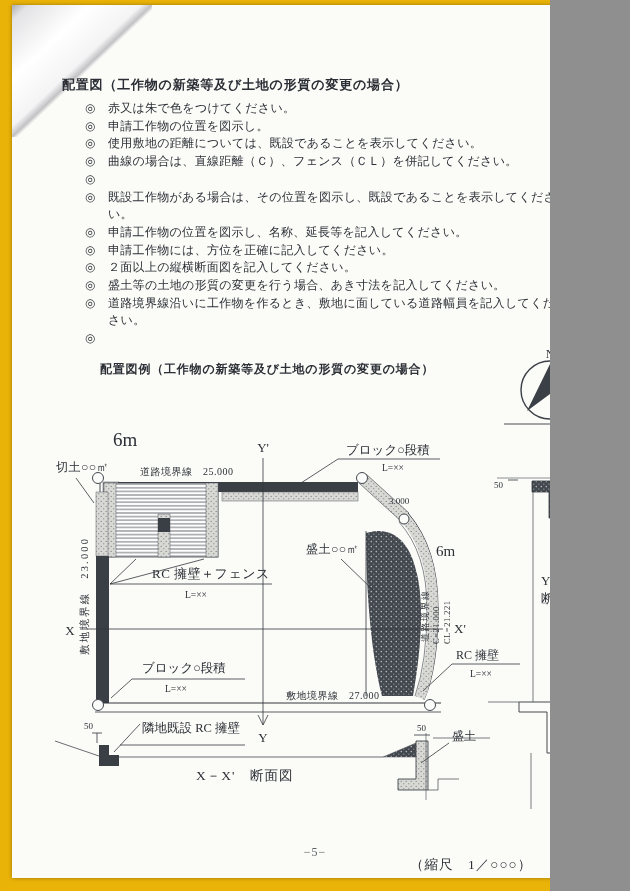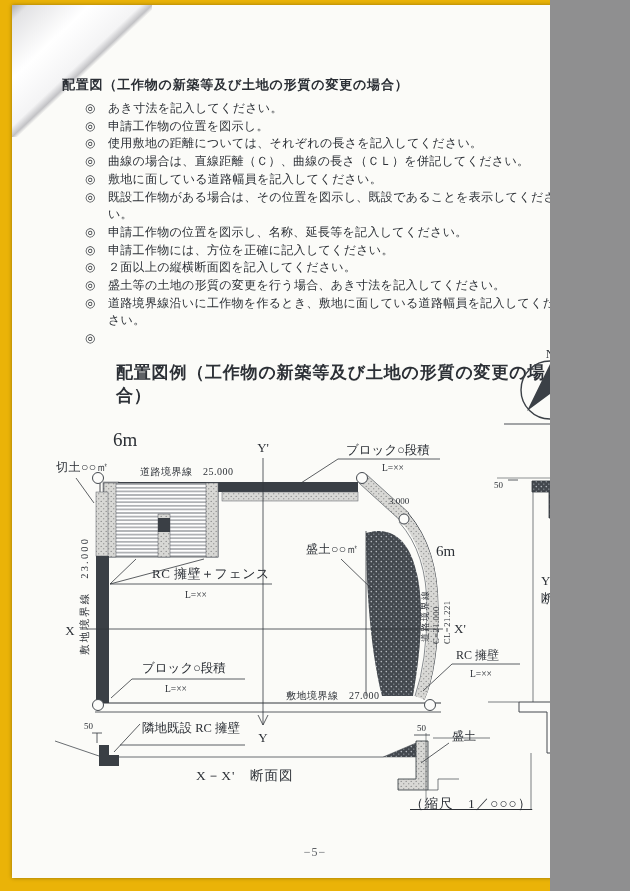--- a/index.html
+++ b/index.html
@@ -24,58 +24,57 @@
   .doc { position:absolute; left:62px; top:76px; width:508px; }
   .doc-title {
     font-size:13px; font-weight:600; letter-spacing:.8px;
     color:#2b2f35;
   }
   .items { margin-top:6px; }
   .item { display:flex; line-height:17.7px; font-size:12px; letter-spacing:.3px; }
   .marker { width:46px; padding-left:23px; box-sizing:border-box; flex:none; }
   .item-text { width:452px; }
   .subtitle {
-    position:absolute; left:116px; top:361px;
-    font-size:17px; font-weight:600; letter-spacing:.8px;
-  }
-  .scale-note { position:absolute; left:410px; top:795px; font-size:13.5px; letter-spacing:1px;text-decoration:underline; }
+    position:absolute; left:100px; top:361px;
+    font-size:12px; font-weight:600; letter-spacing:.8px;
+  }
+  .scale-note { position:absolute; left:410px; top:856px; font-size:13.5px; letter-spacing:1px; }
   .page-number { position:absolute; left:0; top:845px; width:630px; text-align:center;
     font-size:12px; color:#5e6166; letter-spacing:1px; }
   svg.overlay { position:absolute; left:0; top:0; }
   svg text { font-family:"Liberation Serif", serif; fill:#2c3036; }
 </style>
 </head>
 <body>
 
 <div class="screen">
   <div class="page"></div>
   <div class="fold"></div>
 
   <div class="doc">
     <div class="doc-title">配置図（工作物の新築等及び土地の形質の変更の場合）</div>
     <div class="items">
       <div class="item">
           <span class="marker">◎</span>
-          <span class="item-text">あき寸法を記入してください。</span>
+          <span class="item-text">赤又は朱で色をつけてください。</span>
         </div>
       <div class="item">
           <span class="marker">◎</span>
           <span class="item-text">申請工作物の位置を図示し。</span>
         </div>
       <div class="item">
           <span class="marker">◎</span>
-          <span class="item-text">使用敷地の距離については、それぞれの長さを記入してください。</span>
-        </div>
-      <div class="item">
-          <span class="marker">◎</span>
-          <span class="item-text">曲線の場合は、直線距離（Ｃ）、曲線の長さ（ＣＬ）を併記してください。</span>
-        </div>
-      <div class="item">
-          <span class="marker">◎</span>
-          <span class="item-text">敷地に面している道路幅員を記入してください。</span>
+          <span class="item-text">使用敷地の距離については、既設であることを表示してください。</span>
+        </div>
+      <div class="item">
+          <span class="marker">◎</span>
+          <span class="item-text">曲線の場合は、直線距離（Ｃ）、フェンス（ＣＬ）を併記してください。</span>
+        </div>
+      <div class="item">
+          <span class="marker">◎</span>
         </div>
       <div class="item">
           <span class="marker">◎</span>
           <span class="item-text">既設工作物がある場合は、その位置を図示し、既設であることを表示してください。</span>
         </div>
       <div class="item">
           <span class="marker">◎</span>
           <span class="item-text">申請工作物の位置を図示し、名称、延長等を記入してください。</span>
         </div>
       <div class="item">

